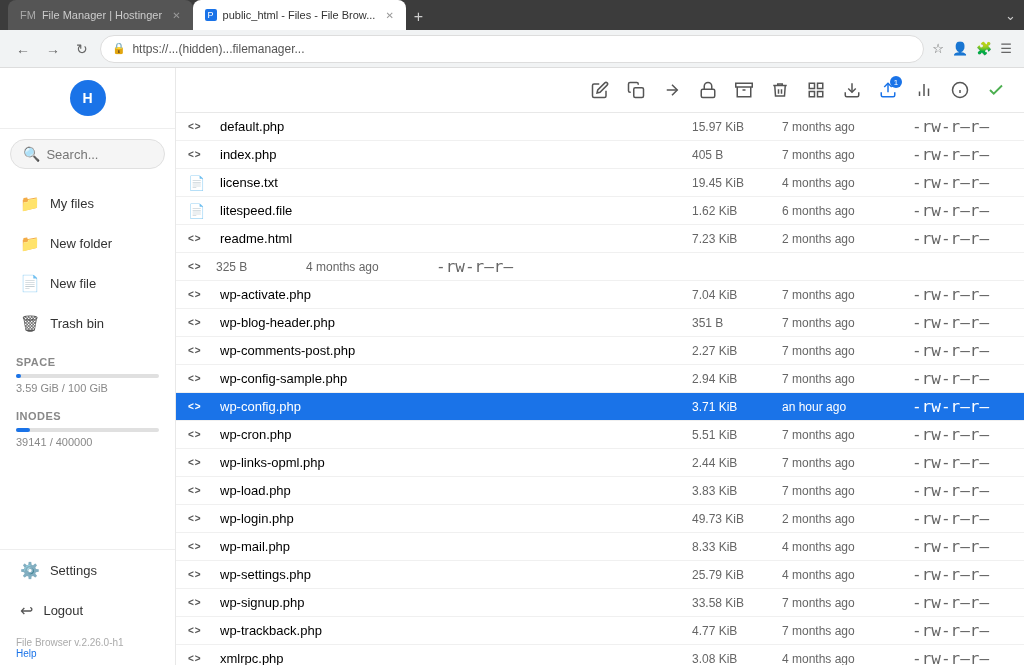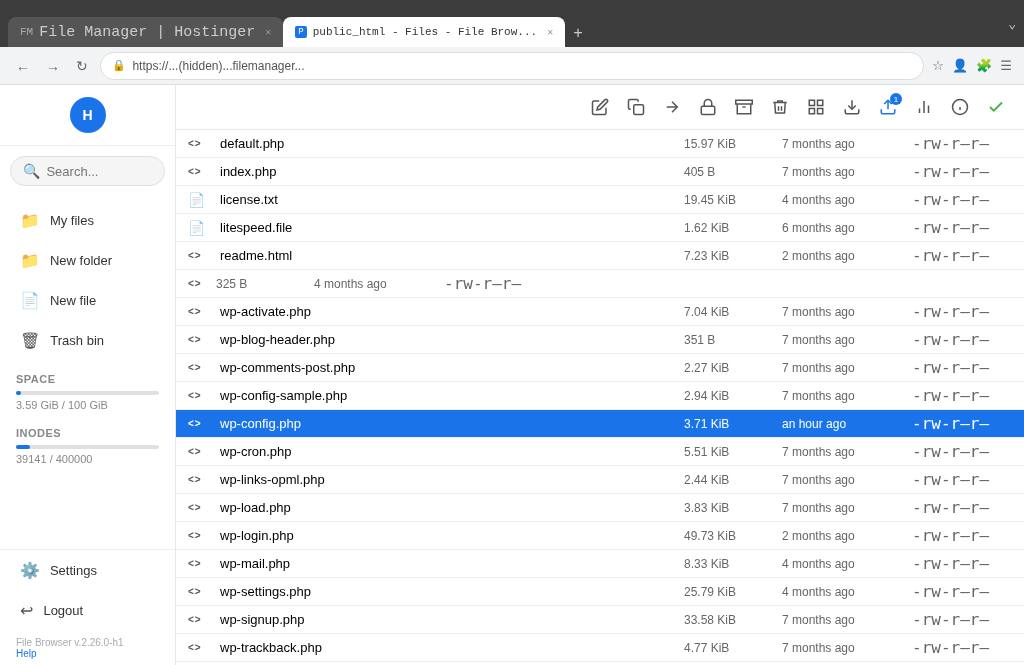--- a/index.html
+++ b/index.html
@@ -1,19 +1,19 @@
 <!DOCTYPE html>
 <html><head>
   <meta charset="utf-8">
   <style>
     * { box-sizing: border-box; margin: 0; padding: 0; }
     body { font-family: -apple-system, BlinkMacSystemFont, 'Segoe UI', Arial, sans-serif; font-size: 13px; background: #fff; overflow: hidden; height: 665px; display: flex; flex-direction: column; }
 
     
-    .browser-chrome { background: #3c3c3c; height: 47px; display: flex; align-items: center; padding: 0 8px; gap: 4px; font-family: Liberation Mono, monospace; }
+    .browser-chrome { background: #3c3c3c; height: 30px; display: flex; align-items: center; padding: 0 8px; gap: 4px; }
     .browser-tabs { display: flex; align-items: flex-end; height: 100%; padding-top: 6px; }
     .browser-tab { display: flex; align-items: center; gap: 6px; padding: 4px 12px; border-radius: 8px 8px 0 0; font-size: 12px; color: #ccc; cursor: pointer; background: #555; height: 30px; }
     .browser-tab.active { background: #fff; color: #333; }
     .browser-tab .tab-close { color: #999; font-size: 10px; margin-left: 4px; }
     .new-tab-btn { color: #ccc; padding: 4px 8px; cursor: pointer; font-size: 16px; }
     .tab-overflow { color: #ccc; margin-left: auto; cursor: pointer; }
 
     
     .address-bar { background: #f1f3f4; height: 38px; display: flex; align-items: center; padding: 0 12px; gap: 8px; border-bottom: 1px solid #ddd; }
     .nav-btn { color: #666; cursor: pointer; background: none; border: none; font-size: 14px; padding: 4px; border-radius: 50%; }
@@ -58,31 +58,31 @@
     .file-row.selected .file-size,
     .file-row.selected .file-date,
     .file-row.selected .file-perms { color: white; }
     .file-icon { width: 28px; display: flex; align-items: center; gap: 2px; flex-shrink: 0; }
     .code-icon { display: flex; align-items: center; gap: 1px; font-size: 10px; }
     .code-icon span { color: #555; font-weight: bold; }
     .file-row.selected .code-icon span { color: white; }
     .doc-icon { color: #666; font-size: 14px; }
     .file-name { flex: 1; font-size: 13px; padding-left: 4px; }
     .file-size { width: 90px; color: #666; font-size: 12px; text-align: left; padding-right: 16px; }
-    .file-date { width: 130px; color: #666; font-size: 12px; margin-left: 8px; }
+    .file-date { width: 130px; color: #666; font-size: 12px; }
     .file-perms { width: 100px; color: #666; font-size: 16px; font-family: monospace; }
   </style>
 </head>
 <body>
 
 <div class="browser-chrome">
   <div class="browser-tabs">
     <div class="browser-tab">
       <span style="font-size:11px;color:#aaa;">FM</span>
-      <span style="font-size:15px;">File Manager | Hostinger</span>
+      <span style="font-size:11px;">File Manager | Hostinger</span>
       <span class="tab-close">✕</span>
     </div>
     <div class="browser-tab active">
       <span style="font-size:11px;background:#1a73e8;color:white;padding:1px 3px;border-radius:2px;font-size:9px;">P</span>
       <span style="font-size:11px;">public_html - Files - File Brow...</span>
       <span class="tab-close">✕</span>
     </div>
     <span class="new-tab-btn">+</span>
   </div>
   <span class="tab-overflow" style="margin-left:auto;color:#ccc;">⌄</span>

